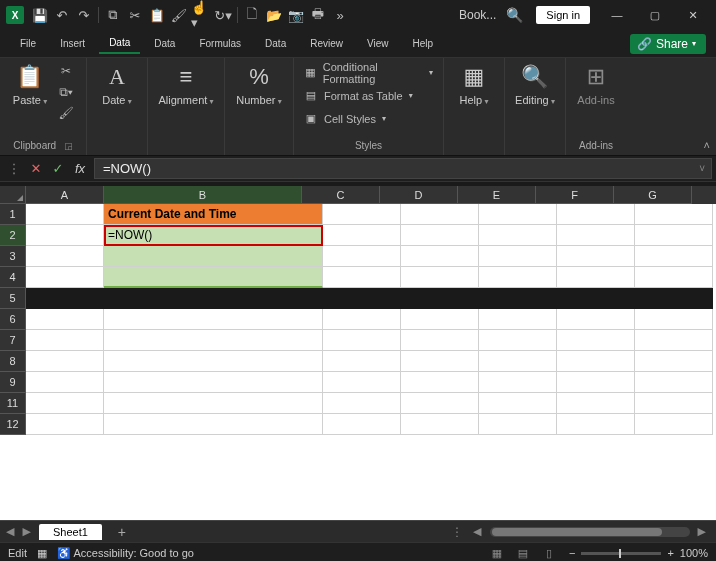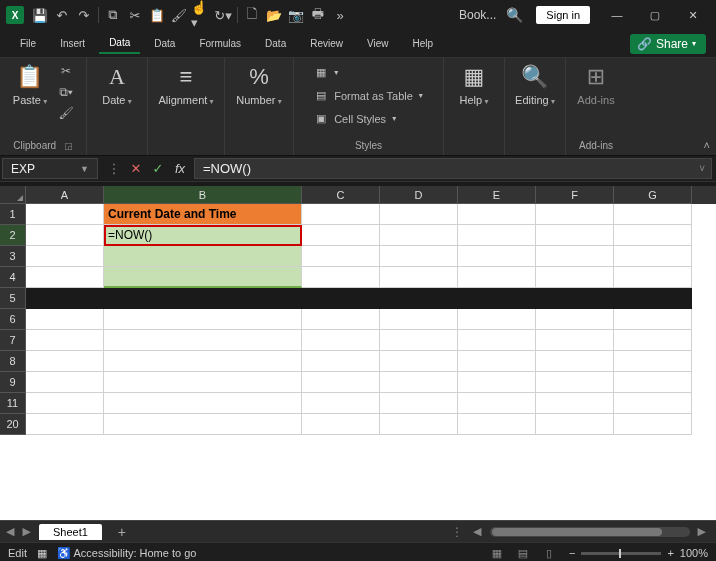--- a/index.html
+++ b/index.html
@@ -59,21 +59,21 @@
   .ch { border-right:1px solid #555; border-bottom:1px solid #555; display:flex; align-items:center; justify-content:center; font-size:11px; color:#ddd; background:#333;}
   .ch.colA { width:78px;}
   .ch.colB { width:198px; background:#2f4f2f;}
   .ch.other { width:78px;}
   .rows { flex:1; overflow:hidden; background:#fff; position:relative;}
   .row { display:flex; height:21px;}
   .rh { width:26px; background:#333; color:#ddd; font-size:11px; display:flex; align-items:center; justify-content:center; border-right:1px solid #555; border-bottom:1px solid #555;}
   .rh.active { background:#2f4f2f;}
   .cell { border-right:1px solid #d0d0d0; border-bottom:1px solid #d0d0d0; background:#fff; font-size:12px; display:flex; align-items:center; padding:0 4px; color:#000;}
   .cell.colA { width:78px;}
-  .cell.colB { width:198px;}
+  .cell.colB { width:219px;}
   .cell.other { width:78px;}
   .cell.orange { background:#ed7d31; color:#000; font-weight:bold;}
   .cell.green { background:#c6e0b4;}
   .cell.editing { outline:2px solid #cc0000; outline-offset:-2px;}
   .cell.greenlast { border-bottom:2px solid #70ad47;}
   .hiddenrow .cell { background:#1a1a1a; border-color:#1a1a1a;}
   .hiddenrow .rh { background:#333;}
   
   
   .sheettabs { height:22px; background:#2b2b2b; display:flex; align-items:center; padding:0 6px; gap:8px; border-top:1px solid #444;}
@@ -189,20 +189,21 @@
       </div>
     </div>
     <div class="label"></div>
   </div>
 
   <div class="group" style="flex:0 0 150px">
     <div class="body">
       <div class="styles-list">
         <div class="row">
             <span class="i">▦</span>
+            <span>Conditional Formatting</span> 
             <span style="font-size:8px">▾</span>
           </div>
         <div class="row">
             <span class="i">▤</span>
             <span>Format as Table</span> 
             <span style="font-size:8px">▾</span>
           </div>
         <div class="row">
             <span class="i">▣</span>
             <span>Cell Styles</span> 
@@ -244,24 +245,20 @@
     </div>
     <div class="label">
         <span>Add-ins</span>
       </div>
   </div>
 
   <div class="collapse-caret">˄</div>
 </div>
 
 <div class="fbar">
-  <div class="namebox">
-    <span>EXP</span>
-    <span class="dd">▼</span>
-  </div>
   <div class="btns">
     <div class="b" style="color:#888">⋮</div>
     <div class="b cancel">✕</div>
     <div class="b accept">✓</div>
     <div class="b fx">fx</div>
   </div>
   <div class="formula-input">
     <span>=NOW()</span>
     <span class="formula-expand">˅</span>
   </div>
@@ -374,21 +371,21 @@
       <div class="rh">11</div>
       <div class="cell colA"></div>
         <div class="cell colB"></div>
         <div class="cell other"></div>
         <div class="cell other"></div>
         <div class="cell other"></div>
         <div class="cell other"></div>
         <div class="cell other"></div>
     </div>
     <div class="row">
-      <div class="rh">20</div>
+      <div class="rh">12</div>
       <div class="cell colA"></div>
         <div class="cell colB"></div>
         <div class="cell other"></div>
         <div class="cell other"></div>
         <div class="cell other"></div>
         <div class="cell other"></div>
         <div class="cell other"></div>
     </div>
   </div>
 </div>
@@ -404,21 +401,21 @@
     <div class="track">
         <div class="thumb"></div>
       </div>
     <div class="arrow">▶</div>
   </div>
 </div>
 
 <div class="status">
   <span>Edit</span>
   <span>▦</span>
-  <span>♿ <span>Accessibility: Home to go</span></span>
+  <span>♿ <span>Accessibility: Good to go</span></span>
   <div class="views">
     <div class="v">▦</div>
     <div class="v">▤</div>
     <div class="v">▯</div>
   </div>
   <div class="zoom">
     <span>−</span>
     <div class="ztrack">
         <div class="zthumb"></div>
       </div>

